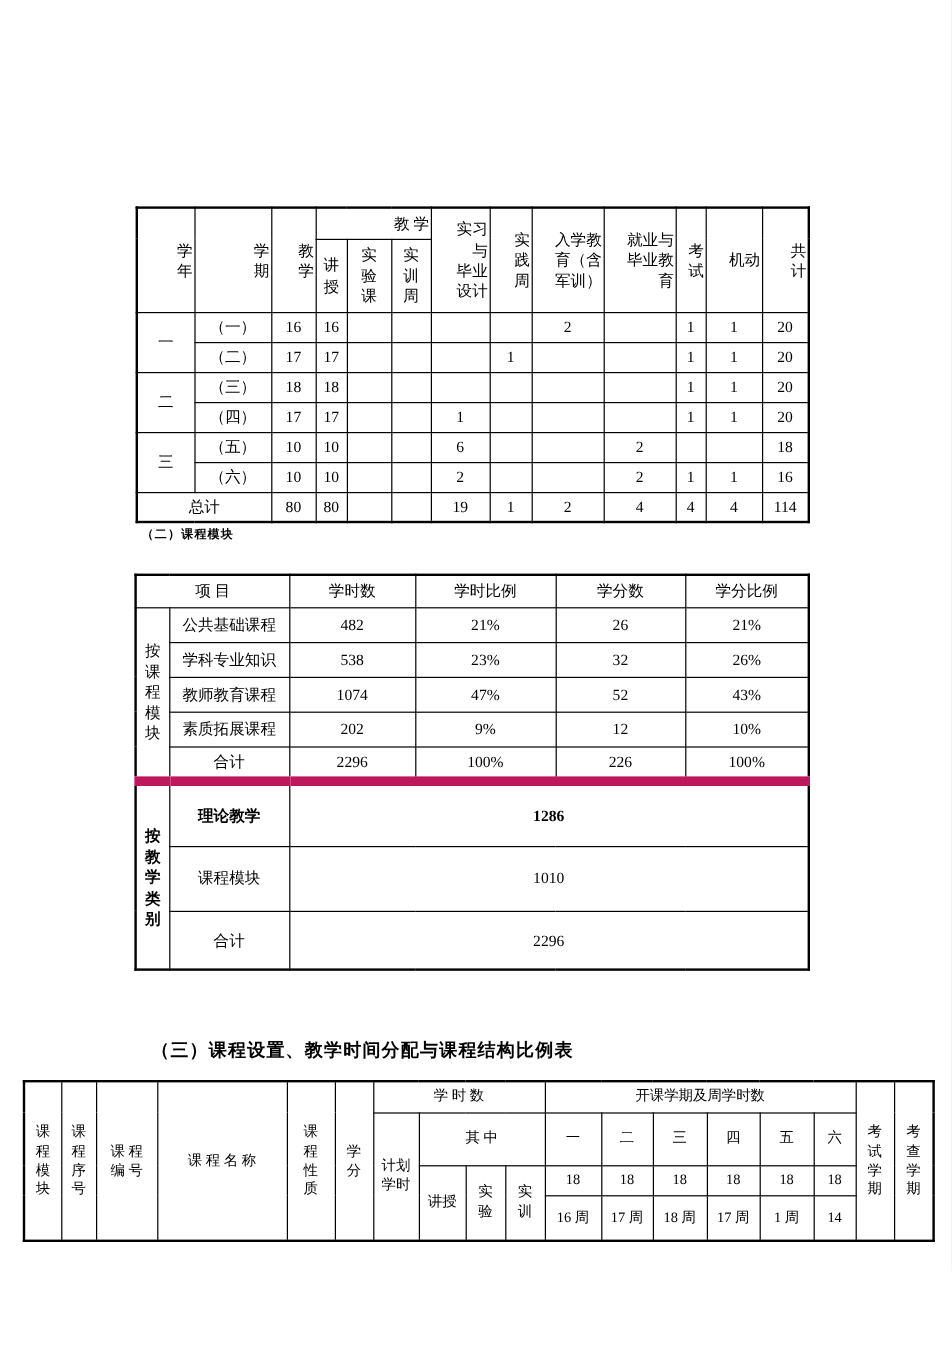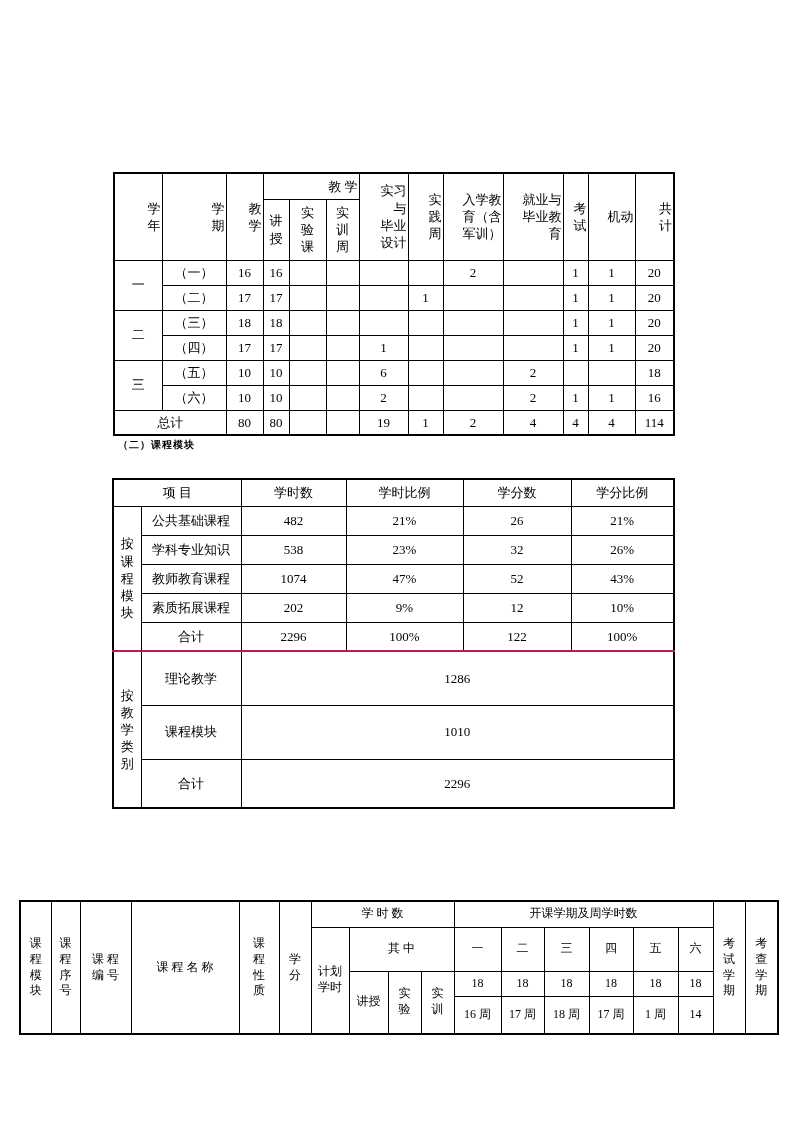--- a/index.html
+++ b/index.html
@@ -23,21 +23,21 @@
   
   .h2 { position:absolute; left:118px; top:438px; font-size:10px; font-weight:bold; letter-spacing:1px; }
   .h3 { position:absolute; left:126px; top:866px; font-size:15px; font-weight:bold; letter-spacing:1px; }
   
   .t2 { position:absolute; left:112px; top:478px; }
   .t2 table { width:561px; border:2px solid #000; font-size:13px; }
   .t2 .hr td { height:27px; }
   .t2 .r29 td { height:29px; }
   .t2 .r54 td { height:54px; }
   .t2 .r49 td { height:49px; }
-  .t2 .grp2 td.sep { border-top:2px solid #be185d; }
+  .t2 .grp2 td.sep { border-top:8px solid #be185d;font-weight:bold; }
   
   .t3 { position:absolute; left:19px; top:900px; }
   .t3 table { width:758px; border:2px solid #000; font-size:12px; }
   .t3 .hr1 td { height:26px; }
   .t3 .hr2 td { height:44px; }
   .t3 .hr3 td { height:25px; }
   .t3 .hr4 td { height:38px; }
   .vlabel { letter-spacing:0; }
 </style>
 </head>
@@ -255,21 +255,21 @@
         <td>素质拓展课程</td>
         <td>202</td>
         <td>9%</td>
         <td>12</td>
         <td>10%</td>
       </tr>
       <tr class="r29">
         <td>合计</td>
         <td>2296</td>
         <td>100%</td>
-        <td>122</td>
+        <td>226</td>
         <td>100%</td>
       </tr>
       <tr class="r54 grp2">
         <td rowspan="3" class="vlabel sep">按
 教
 学
 类
 别</td>
         <td class="sep">理论教学</td>
         <td colspan="4" class="sep">1286</td>
@@ -279,20 +279,21 @@
         <td colspan="4">1010</td>
       </tr>
       <tr class="r49">
         <td>合计</td>
         <td colspan="4">2296</td>
       </tr>
     </tbody>
       </table>
   </div>
 
+  <div class="h3">（三）课程设置、教学时间分配与课程结构比例表</div>
 
   <div class="t3">
     <table>
       <colgroup>
         <col style="width:31px">
           <col style="width:29px">
           <col style="width:51px">
         <col style="width:108px">
           <col style="width:40px">
           <col style="width:32px">

